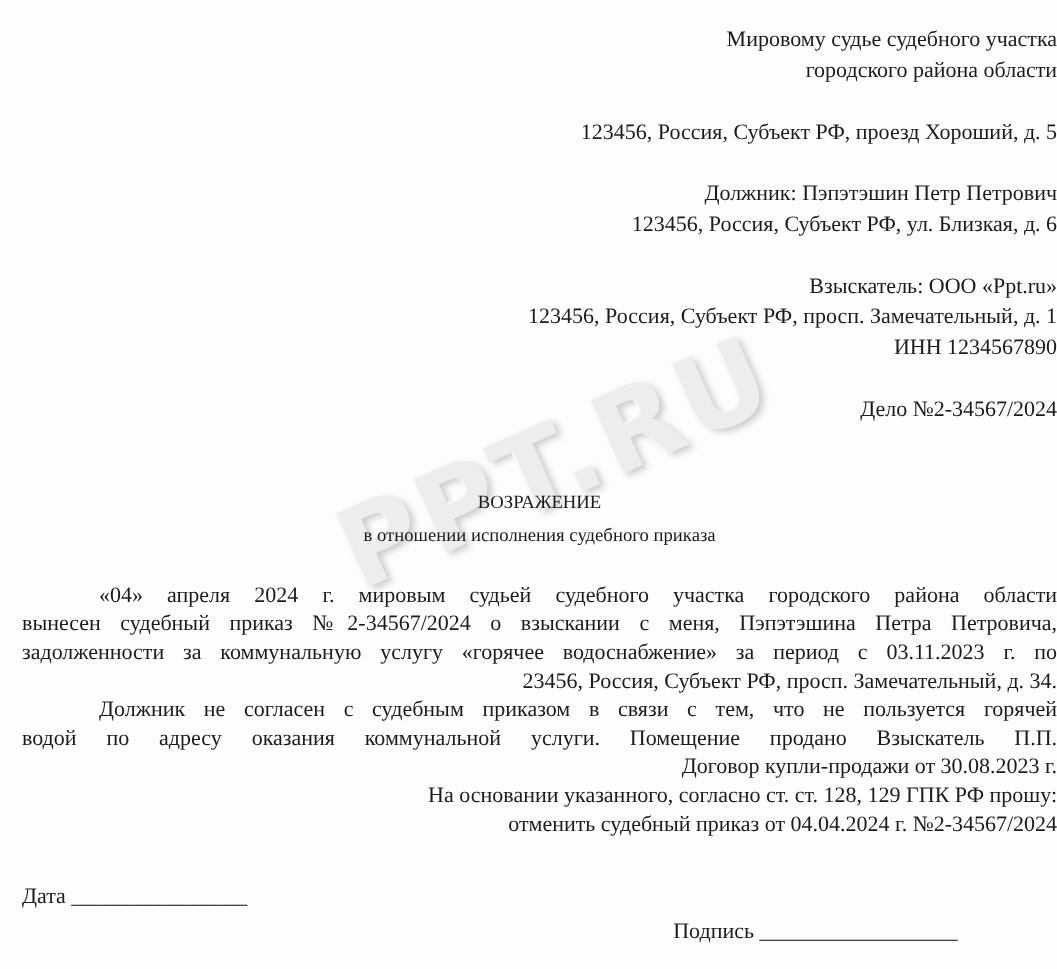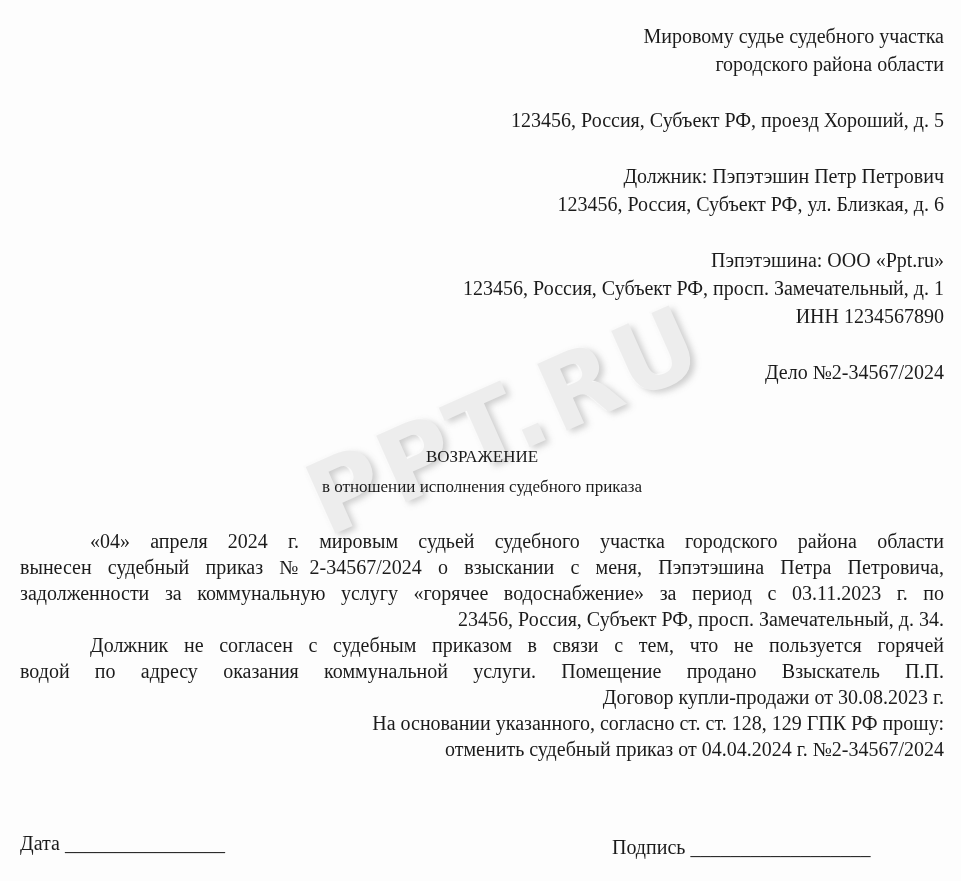--- a/index.html
+++ b/index.html
@@ -31,21 +31,21 @@
     text-shadow: -2px -2px 1px #fafafa, 3px 4px 6px rgba(120,120,120,0.35);
     transform: rotate(-24deg);
     transform-origin: center center;
     white-space: nowrap;
     z-index: 0;
     user-select: none;
   }
   .content {
     position: relative;
     z-index: 1;
-    padding: 22px 17px 0 20px;
+    padding: 22px 0 0 20px;
   }
   .header-block {
     text-align: right;
     font-size: 20px;
     line-height: 28px;
   }
   .header-line {
     min-height: 28px;
     white-space: pre-wrap;
   }
@@ -66,21 +66,21 @@
   .body-line.justify {
     text-align: justify;
     text-align-last: justify;
   }
   .body-line.indent {
     text-indent: 70px;
   }
   .footer-date {
     position: absolute;
     left: 20px;
-    top: 832px;
+    top: 804px;
     font-size: 20px;
     z-index: 1;
   }
   .footer-sig {
     position: absolute;
     left: 612px;
     top: 836px;
     font-size: 20px;
     z-index: 1;
   }
@@ -97,21 +97,21 @@
     <div class="header-block">
 
     <div class="header-line">Мировому судье судебного участка</div>
         <div class="header-line">городского района области</div>
         <div class="header-line"></div>
         <div class="header-line">123456, Россия, Субъект РФ, проезд Хороший, д. 5</div>
         <div class="header-line"></div>
         <div class="header-line">Должник: Пэпэтэшин Петр Петрович</div>
         <div class="header-line">123456, Россия, Субъект РФ, ул. Близкая, д. 6</div>
         <div class="header-line"></div>
-        <div class="header-line">Пэпэтэшина: ООО «Ppt.ru»</div>
+        <div class="header-line">Взыскатель: ООО «Ppt.ru»</div>
         <div class="header-line">123456, Россия, Субъект РФ, просп. Замечательный, д. 1</div>
         <div class="header-line">ИНН 1234567890</div>
         <div class="header-line"></div>
         <div class="header-line">Дело №2-34567/2024</div>
       </div>
 
     <div class="title-block">
       <div>ВОЗРАЖЕНИЕ</div>
       <div>в отношении исполнения судебного приказа</div>
     </div>

